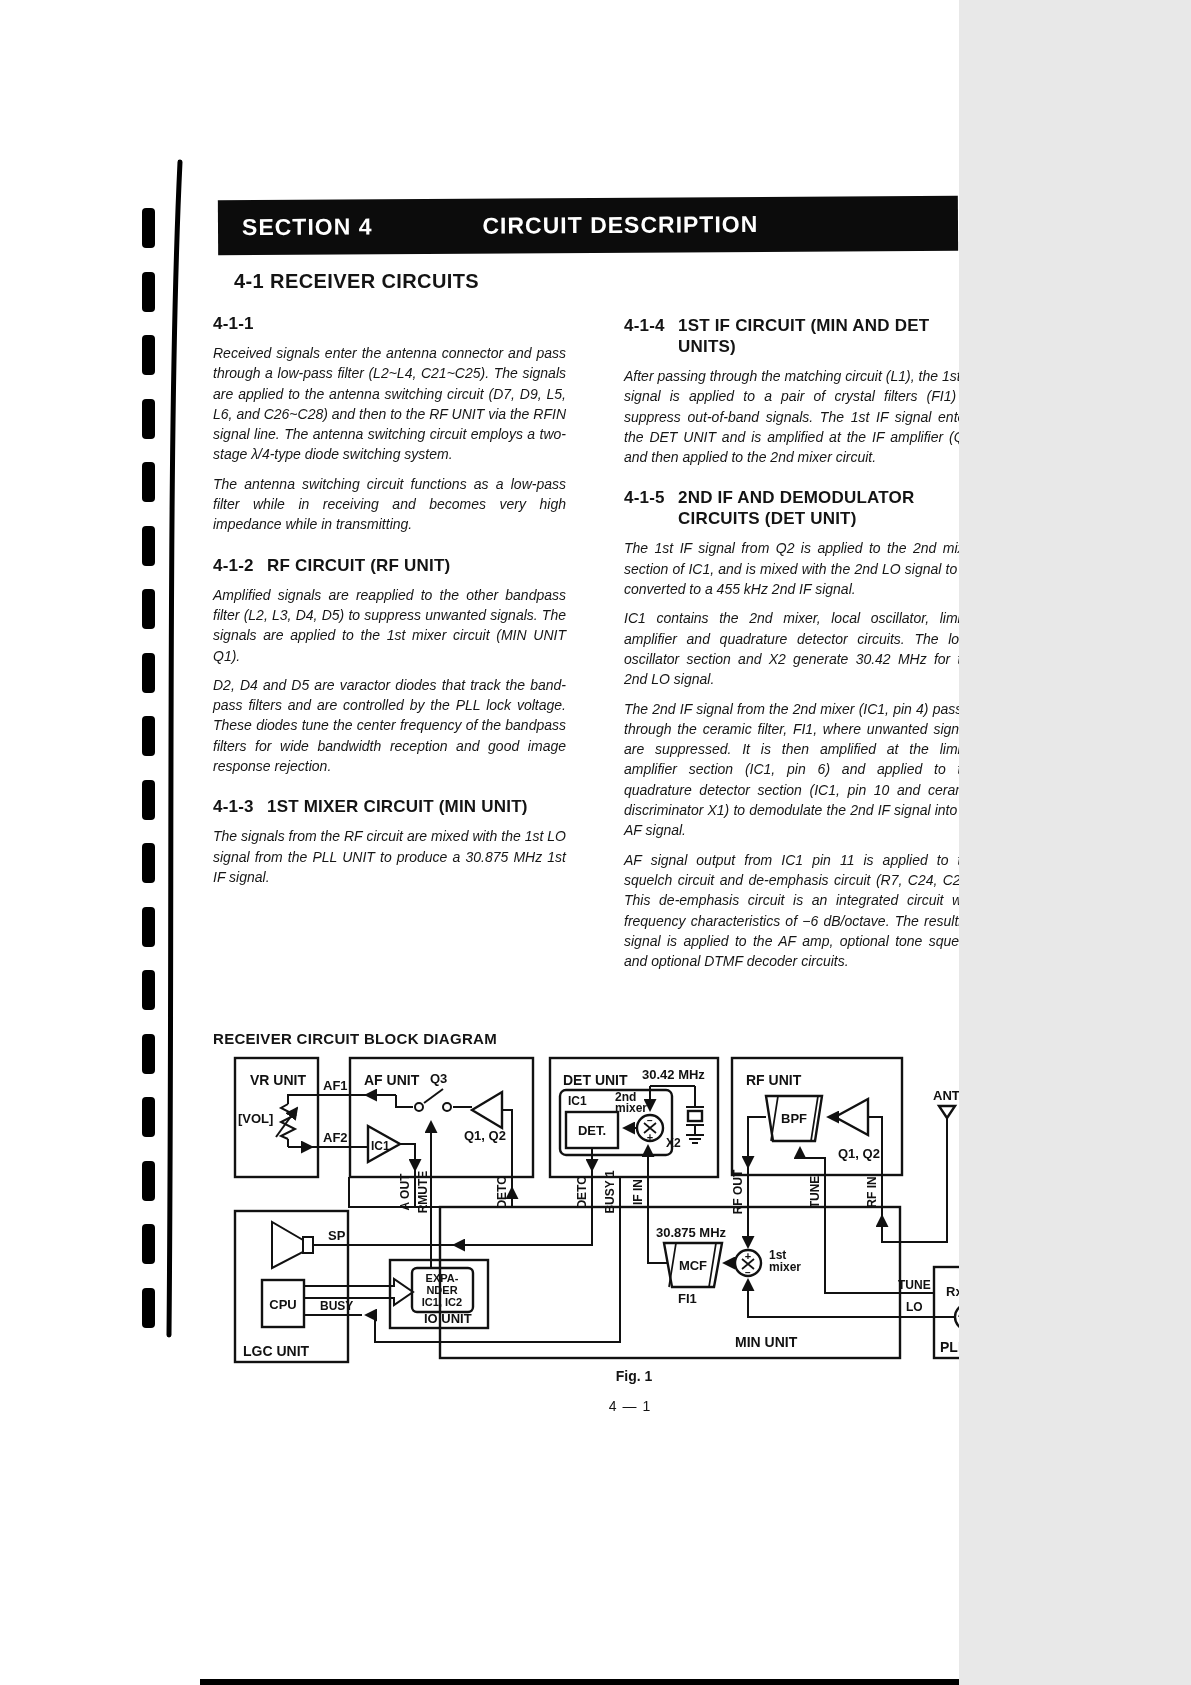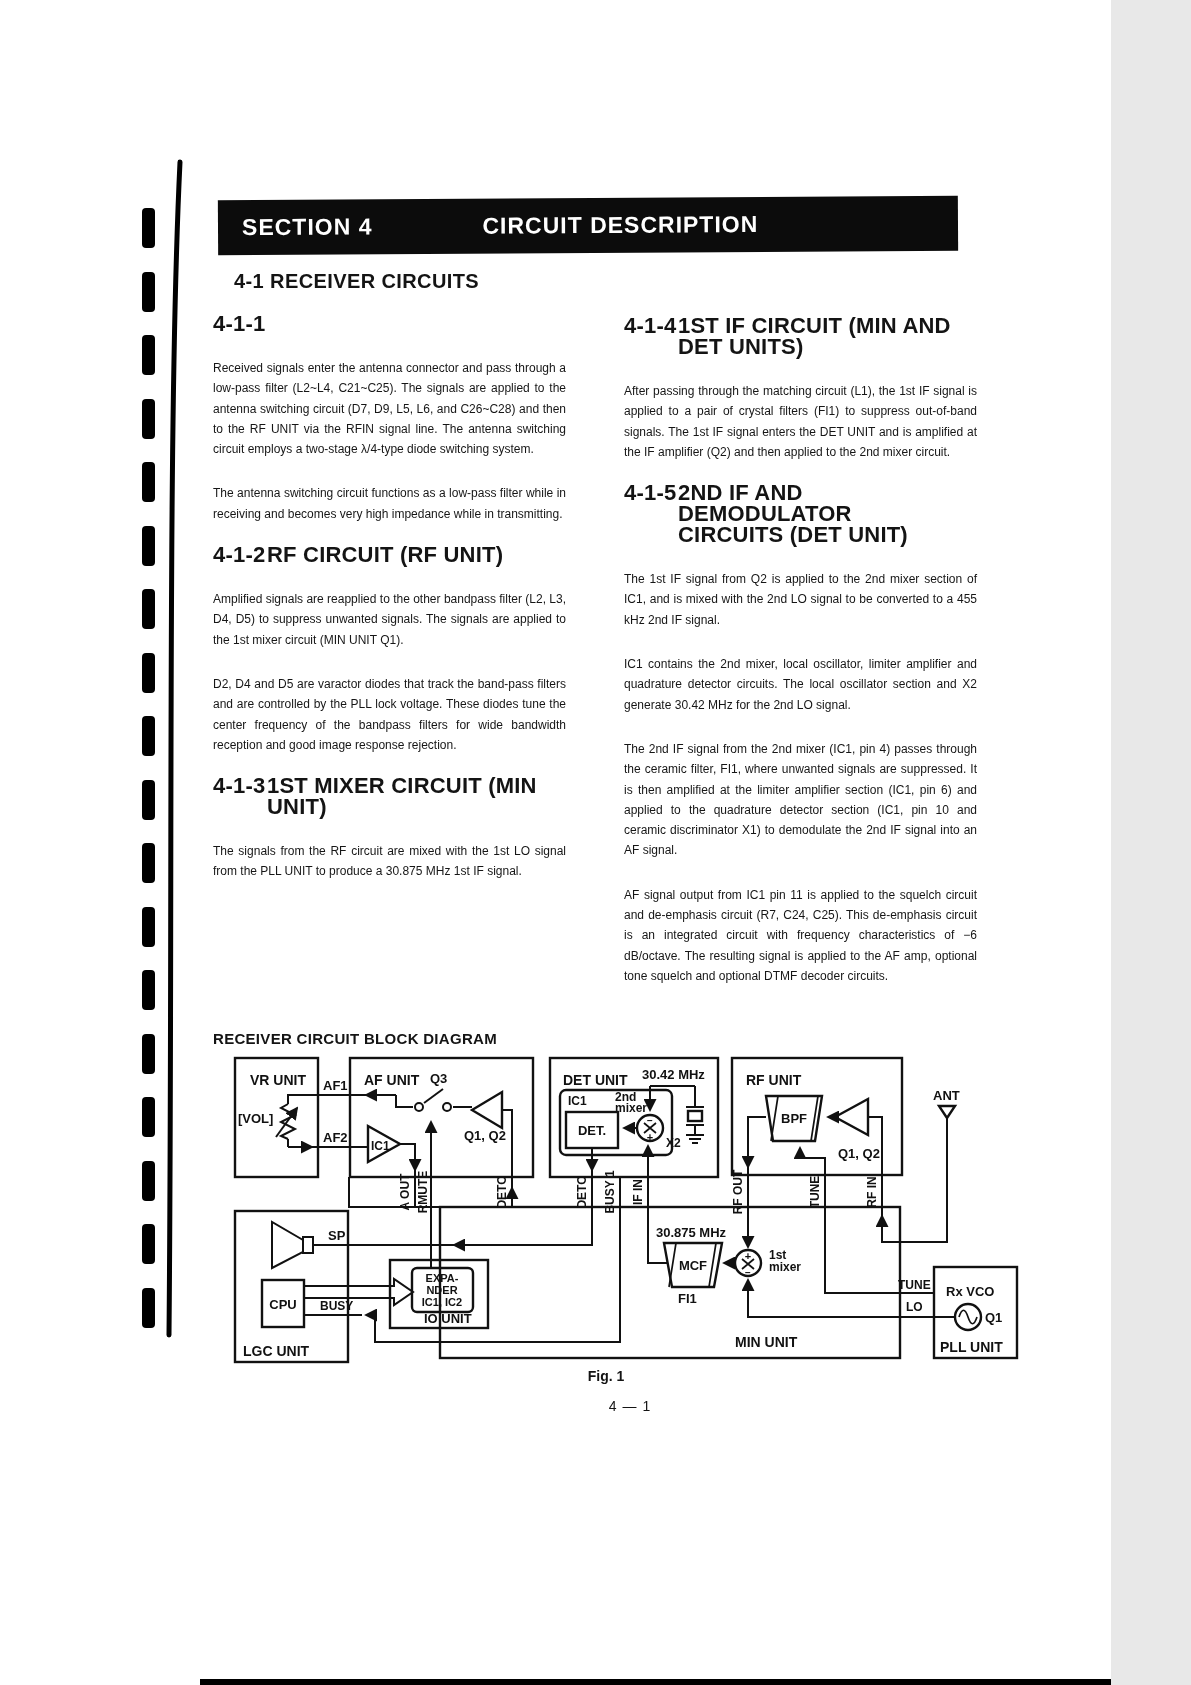--- a/index.html
+++ b/index.html
@@ -1,34 +1,34 @@
 <!DOCTYPE html>
 <html><head>
 <meta charset="utf-8">
 <style>
   html,body{margin:0;padding:0;background:#e8e8e8;}
-  #page{position:relative;width:1111px;height:1685px;background:#ffffff;overflow:hidden;
+  #page{position:relative;width:959px;height:1685px;background:#ffffff;overflow:hidden;
         font-family:"Liberation Sans","DejaVu Sans",sans-serif;color:#141414;}
   .abs{position:absolute;}
   
   #hdrbar{left:218px;top:198px;width:740px;height:55px;background:#0c0c0c;
           transform:rotate(-0.35deg);display:flex;align-items:center;color:#fff;
           font-weight:bold;font-size:23px;letter-spacing:1px;}
   #hdrbar .sec{margin-left:24px;}
   #hdrbar .ttl{margin-left:110px;}
   
   #mainhead{left:213px;top:270px;font-weight:bold;font-size:20px;letter-spacing:0.4px;margin-left:21px;}
   .col{position:absolute;width:353px;}
-  .h2{font-weight:bold;font-size:22px;line-height:21px;display:flex;margin-top:20px;letter-spacing:0.2px;justify-content:space-between;}
+  .h2{font-weight:bold;font-size:17px;line-height:21px;display:flex;margin-top:20px;letter-spacing:0.2px;justify-content:space-between;}
   .h2:first-child{margin-top:0;}
   .hnum{width:54px;flex:none;}
   .htxt{flex:1;}
-  p.body{font-size:12px;line-height:20.3px;text-align:justify;margin:24px 0 0 0;color:#161616;}
+  p.body{font-size:14px;line-height:20.3px;text-align:justify;margin:9px 0 0 0;color:#161616;font-style:italic;}
   #diagtitle{left:213px;top:1030px;font-weight:bold;font-size:15px;letter-spacing:0.3px;text-align:center;}
-  #figcap{left:536px;top:1368px;width:140px;text-align:center;font-weight:bold;font-size:14px;}
+  #figcap{left:564px;top:1368px;width:140px;text-align:center;font-weight:bold;font-size:14px;}
   #pageno{left:560px;top:1398px;width:140px;text-align:center;font-size:14px;letter-spacing:1px;}
   
   .bmark{position:absolute;left:142px;width:13px;height:40px;background:#000;border-radius:4px;}
   #botstrip{left:200px;top:1679px;width:991px;height:6px;background:#000;}
   
   #diag{left:205px;top:1050px;}
   #diag .bx{fill:none;stroke:#111;stroke-width:2.4px;}
   #diag .wr{fill:none;stroke:#111;stroke-width:2px;}
   #diag .thin{fill:none;stroke:#111;stroke-width:1.7px;}
   #diag text{fill:#111;font-family:"Liberation Sans","DejaVu Sans",sans-serif;font-weight:bold;}

